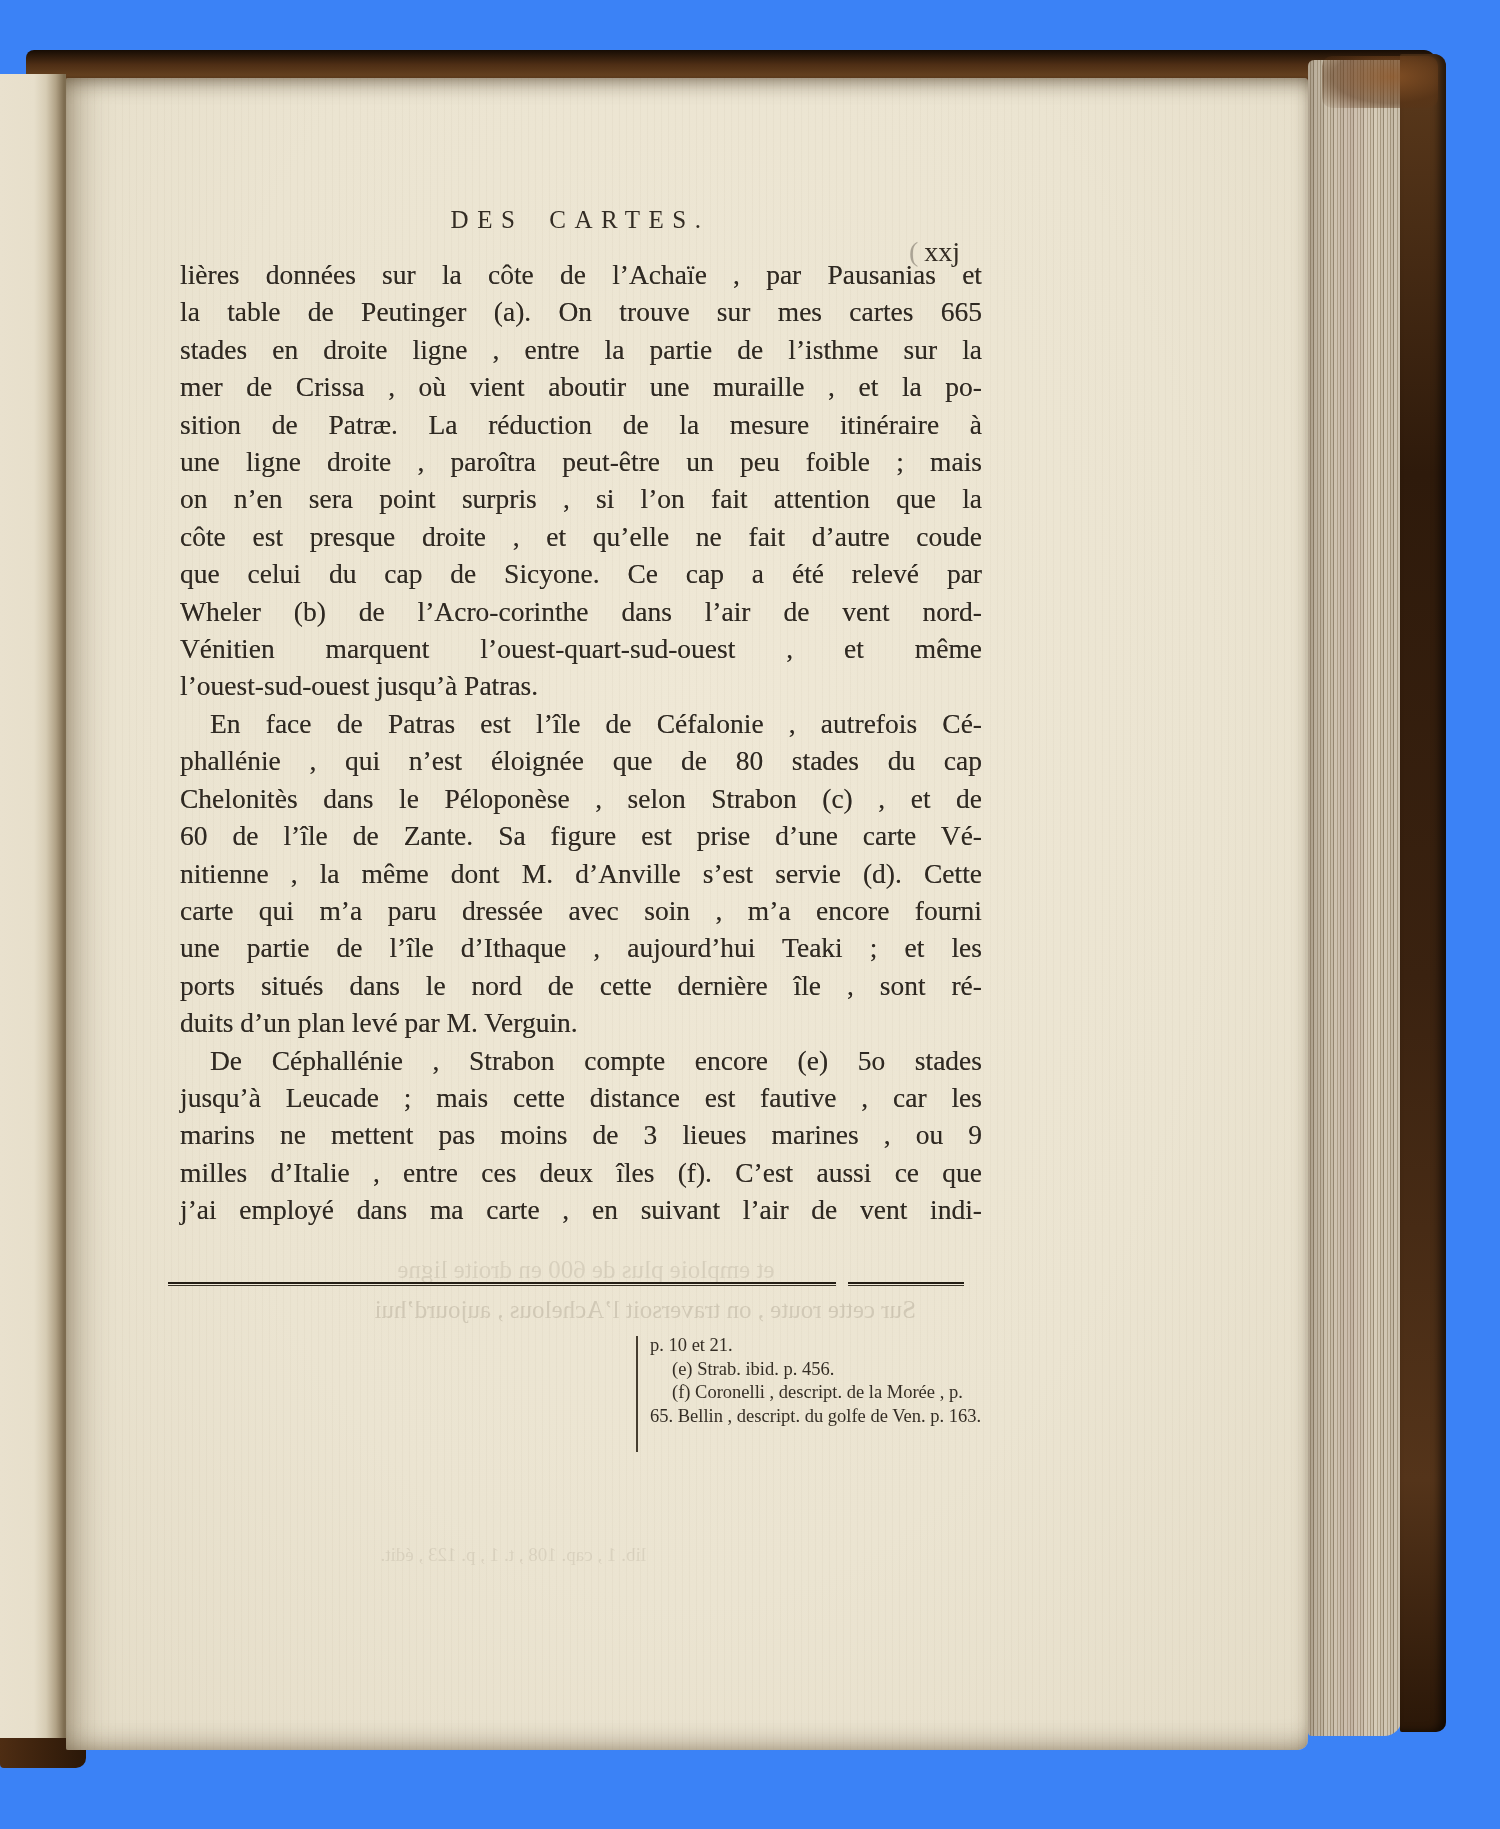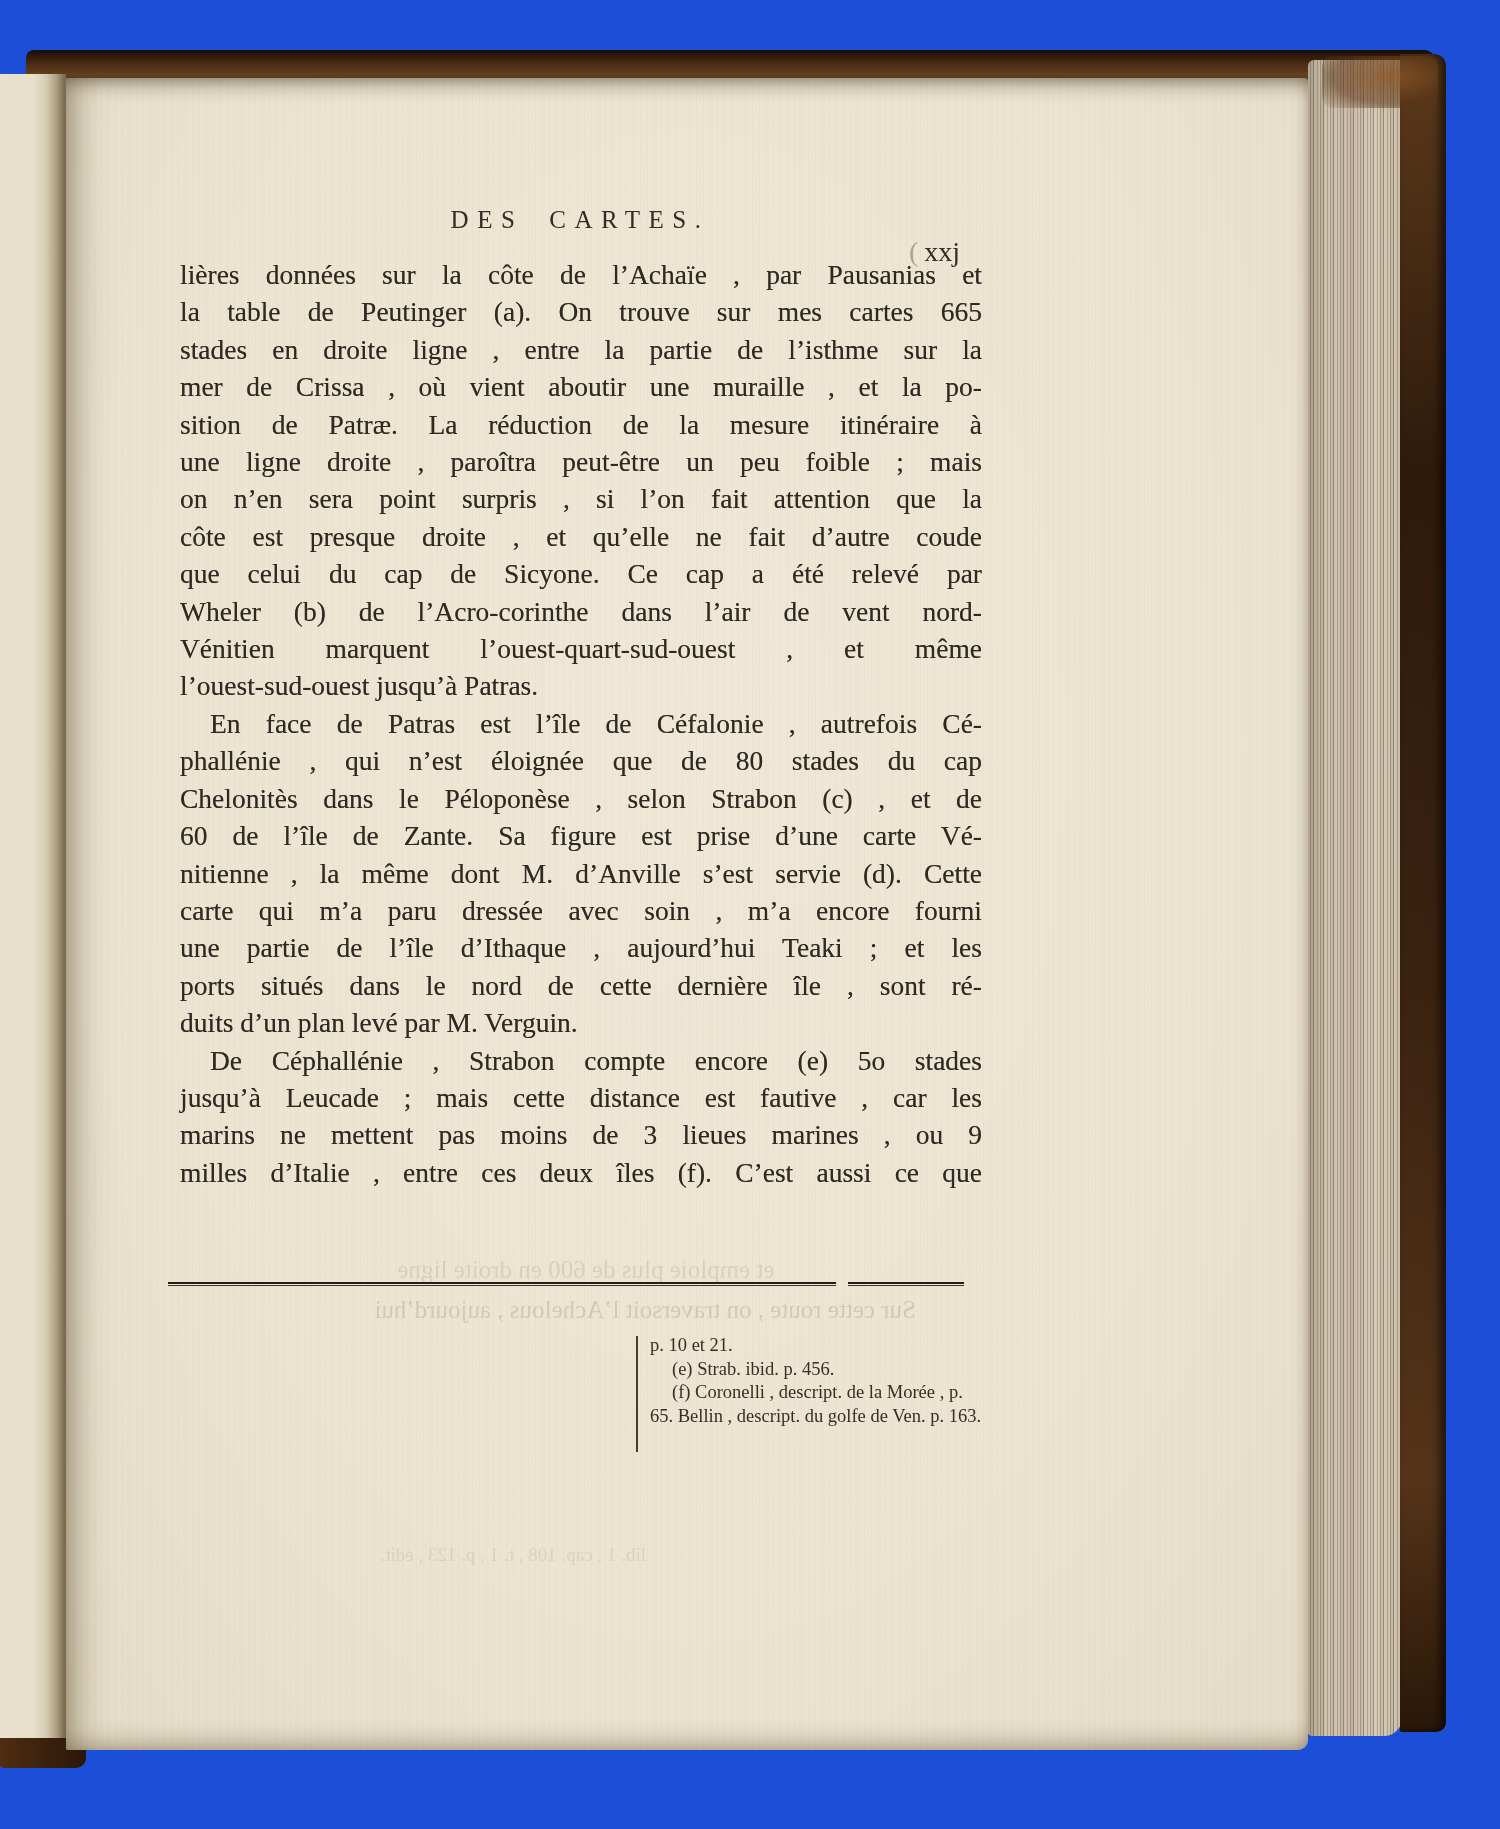--- a/index.html
+++ b/index.html
@@ -1,18 +1,18 @@
 <!DOCTYPE html>
 <html><head>
 <meta charset="utf-8">
 <style>
   html,body{margin:0;padding:0;background:#090807;}
   .stage{
     position:relative;width:1500px;height:1829px;overflow:hidden;
-    background:#1d4ed8;
+    background:#3b82f6;
     font-family:"Liberation Serif","DejaVu Serif",serif;
   }
   
   .top-edge{
     position:absolute;left:26px;top:50px;width:1410px;height:42px;
     background:linear-gradient(to bottom,#160c04,#4e2e15 35%,#63401f 60%,#331c0b 95%);
     border-radius:8px 12px 3px 3px;
   }
   .gutter-page{
     position:absolute;left:0;top:74px;width:66px;height:1686px;
@@ -136,20 +136,21 @@
       <div class="bline">60 de l’île de Zante. Sa figure est prise d’une carte Vé-</div>
       <div class="bline">nitienne , la même dont M. d’Anville s’est servie (d). Cette</div>
       <div class="bline">carte qui m’a paru dressée avec soin , m’a encore fourni</div>
       <div class="bline">une partie de l’île d’Ithaque , aujourd’hui Teaki ; et les</div>
       <div class="bline">ports situés dans le nord de cette dernière île , sont ré-</div>
       <div class="bline p-end">duits d’un plan levé par M. Verguin.</div>
       <div class="bline p-start">De Céphallénie , Strabon compte encore (e) 5o stades</div>
       <div class="bline">jusqu’à Leucade ; mais cette distance est fautive , car les</div>
       <div class="bline">marins ne mettent pas moins de 3 lieues marines , ou 9</div>
       <div class="bline">milles d’Italie , entre ces deux îles (f). C’est aussi ce que</div>
+      <div class="bline">j’ai employé dans ma carte , en suivant l’air de vent indi-</div>
     </div>
 
     <div class="bleed b1">et emploie plus de 600 en droite ligne</div>
 
     <div class="rule-row">
       <div class="rule-main"></div>
       <div class="rule-gap"></div>
       <div class="rule-short"></div>
     </div>
 

